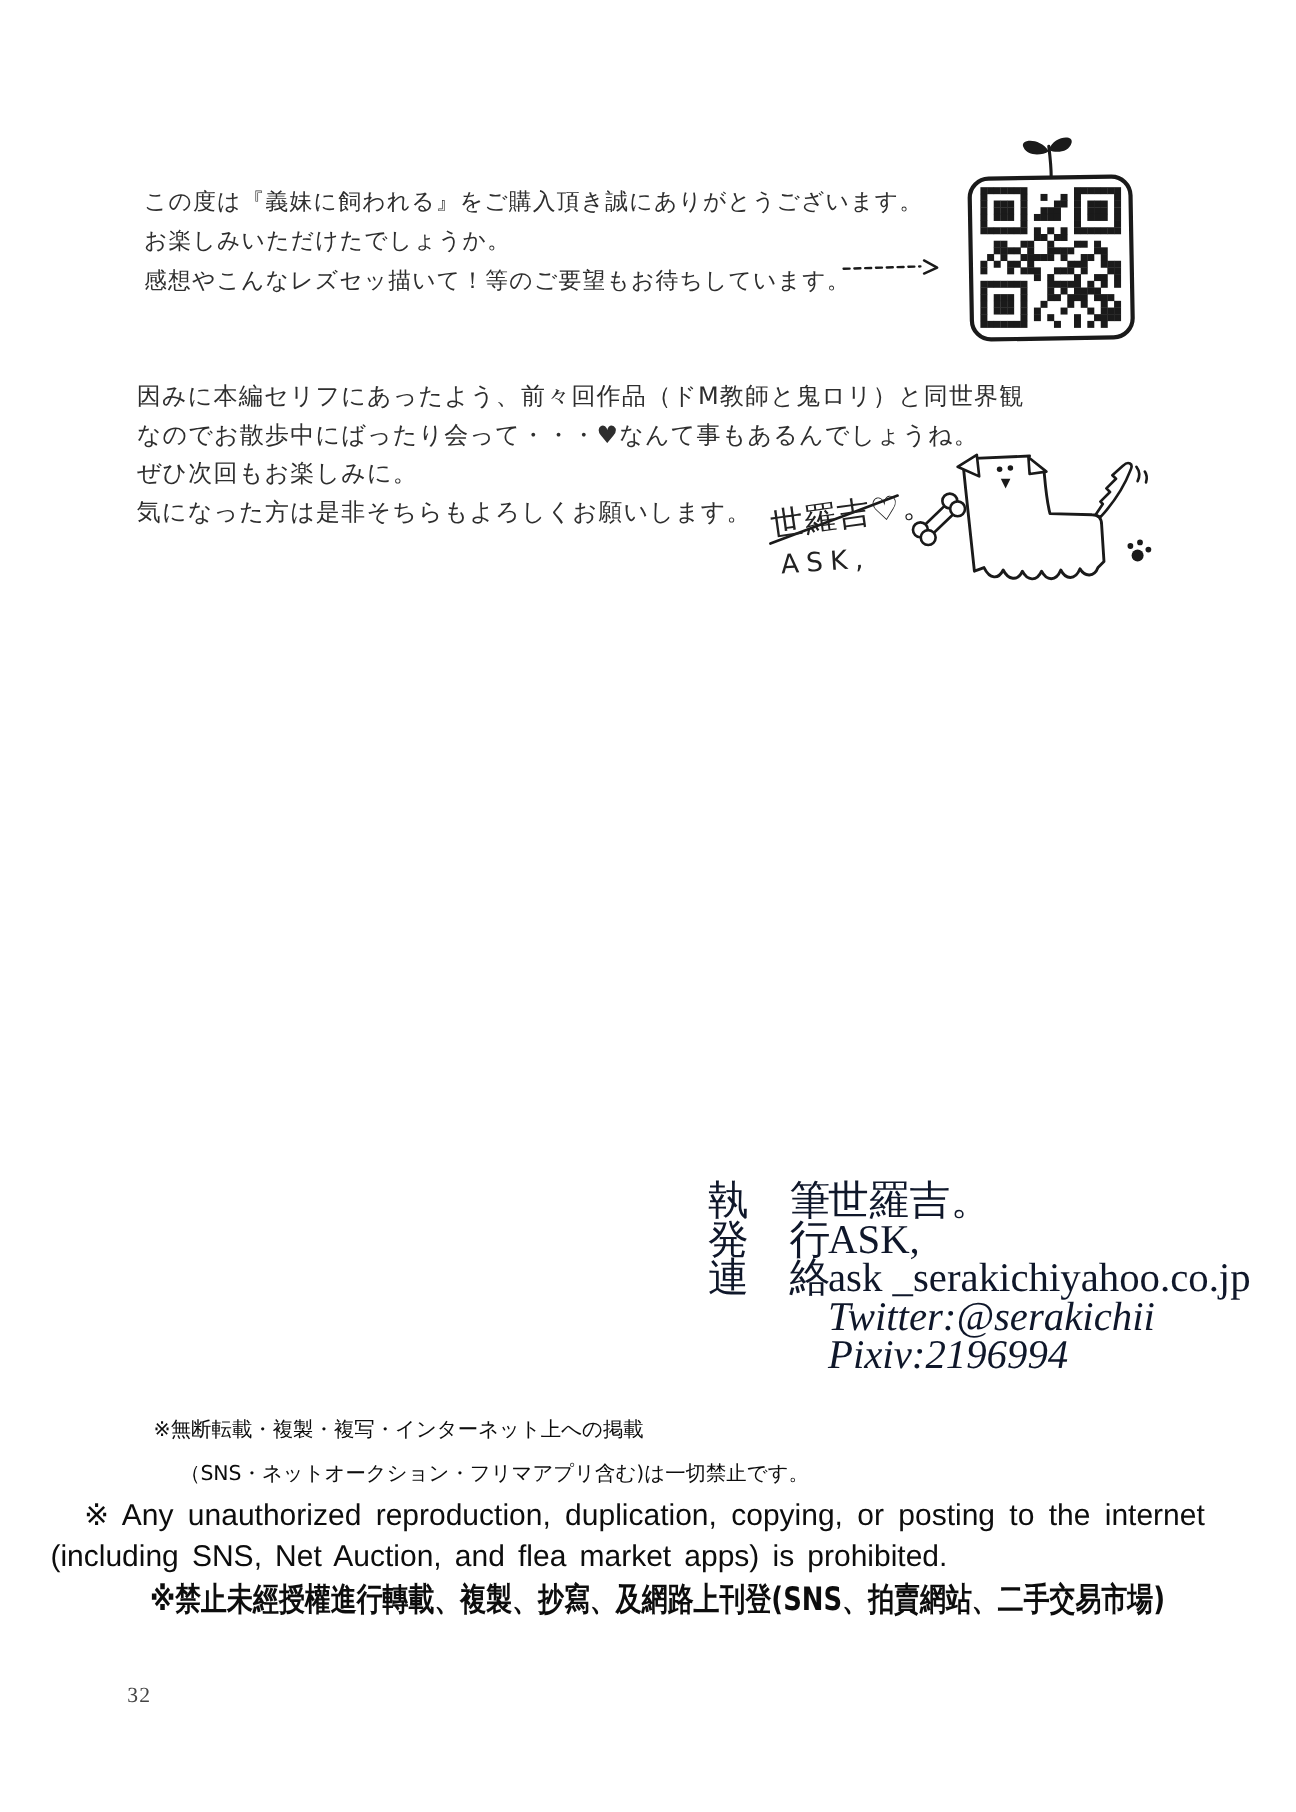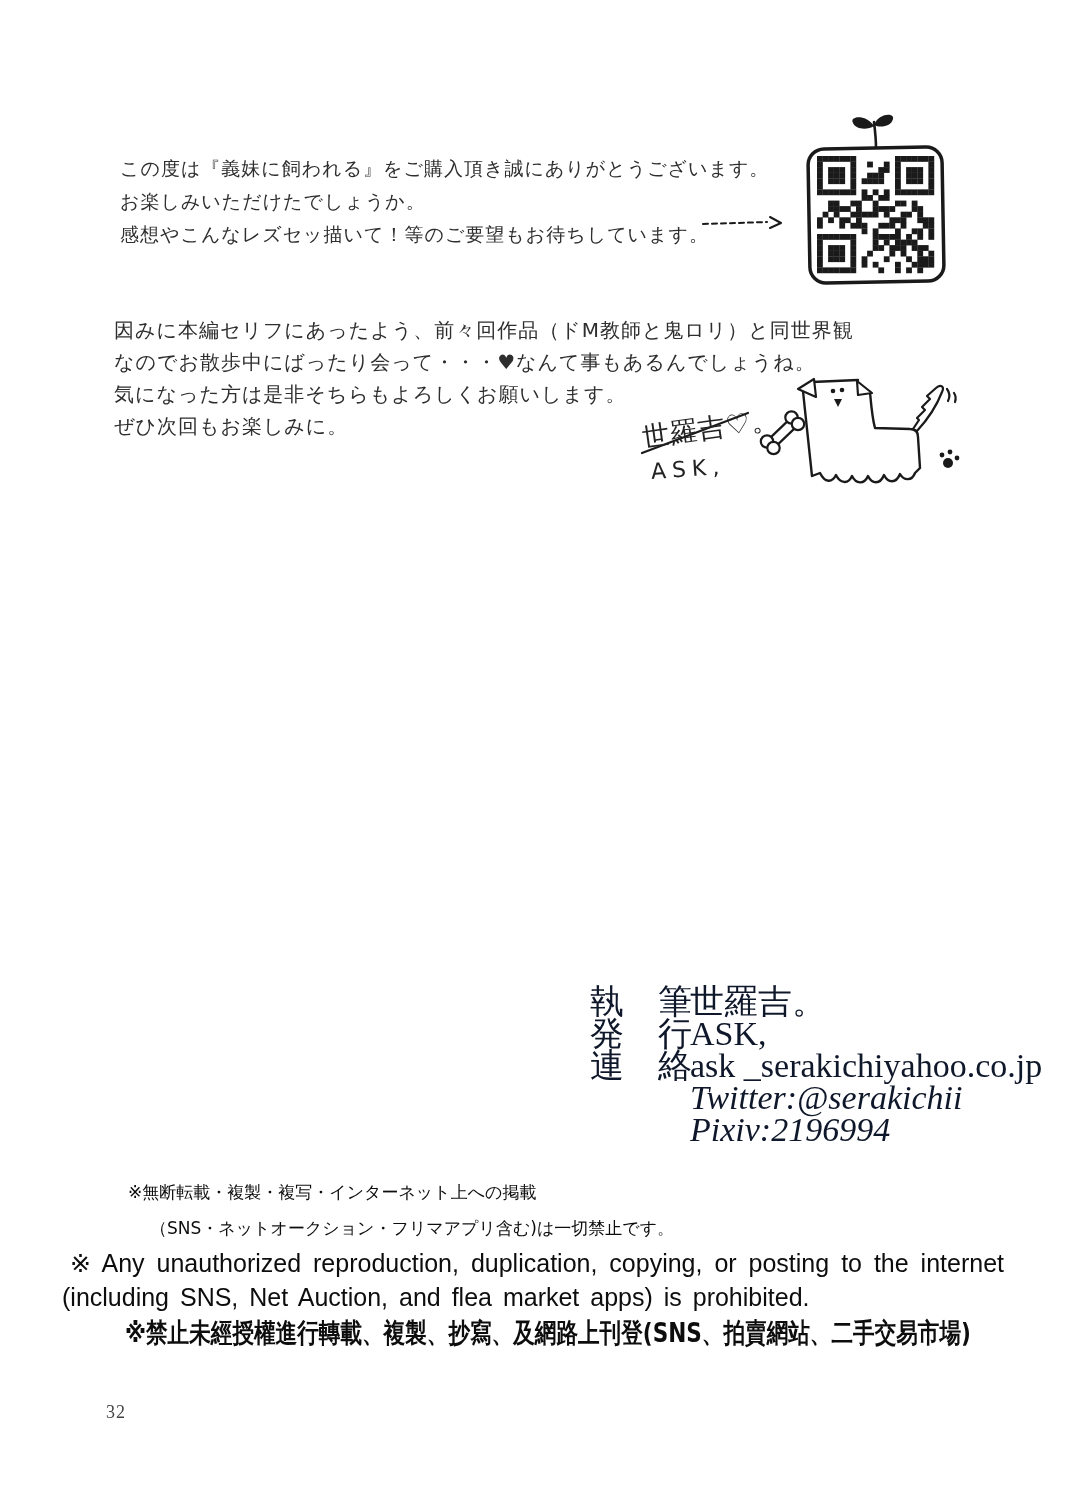--- a/index.html
+++ b/index.html
@@ -48,21 +48,21 @@
     font-size:17px; font-weight:400; line-height:36px;
     color:#0d0d0d; white-space:nowrap;
   }
   .notice-jp .l2 { margin-left:22px; }
   .notice-en {
     position:absolute; left:42px; top:1246px;
     font-family:"Liberation Sans","DejaVu Sans", sans-serif;
     font-size:25px; line-height:34px; color:#0d0d0d; white-space:nowrap;
   }
   .notice-en .l1 { margin-left:28px; word-spacing:5px; }
-  .notice-en .l2 { word-spacing:4px;margin-left:20px; }
+  .notice-en .l2 { word-spacing:4px; }
   .notice-zh {
     position:absolute; left:125px; top:1315px;
     font-size:27px; font-weight:700; color:#0d0d0d; white-space:nowrap;
     transform:scaleX(0.8); transform-origin:left top;
   }
   .page-number {
     position:absolute; left:106px; top:1402px;
     font-family:"Liberation Serif","DejaVu Serif", serif;
     font-size:18px; color:#444; letter-spacing:1px;
   }
@@ -312,22 +312,22 @@
         <rect x="78.3" y="155.4" width="5.82" height="5.82"></rect>
         <rect x="95.0" y="155.4" width="5.82" height="5.82"></rect>
         <rect x="106.1" y="155.4" width="5.82" height="5.82"></rect>
         <rect x="117.3" y="155.4" width="5.82" height="5.82"></rect>
       </g>
   </svg>
 
   <div class="hand para2">
     <div>因みに本編セリフにあったよう、前々回作品（ドM教師と鬼ロリ）と同世界観</div>
     <div>なのでお散歩中にばったり会って・・・♥なんて事もあるんでしょうね。</div>
+    <div>ぜひ次回もお楽しみに。</div>
     <div>気になった方は是非そちらもよろしくお願いします。</div>
-    <div>ぜひ次回もお楽しみに。</div>
   </div>
 
   <svg class="doodle-svg" width="364" height="146" viewBox="0 0 364 146">
 
     <line class="ink" x1="24" y1="101" x2="130" y2="61" stroke-width="2.2"></line>
 
     <g>
       <polygon class="paper" points="148.5,89.4 173.5,65.4 180.5,72.6 155.5,96.6" stroke-width="2.2"></polygon>
       <circle class="paper" cx="149" cy="89.5" r="6.2" stroke-width="2.2"></circle>
       <circle class="paper" cx="155.5" cy="96" r="6.2" stroke-width="2.2"></circle>

